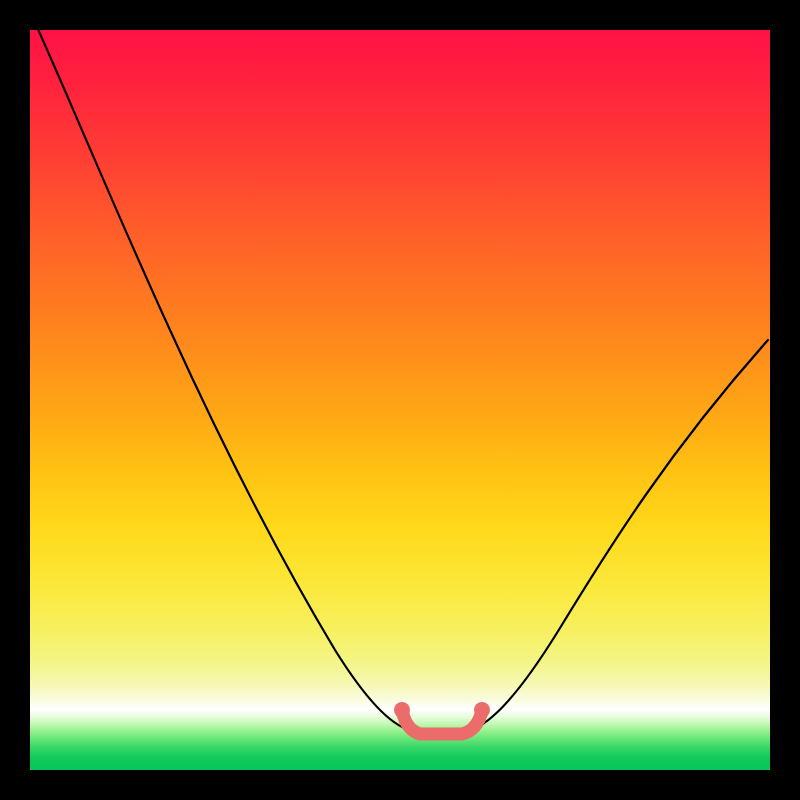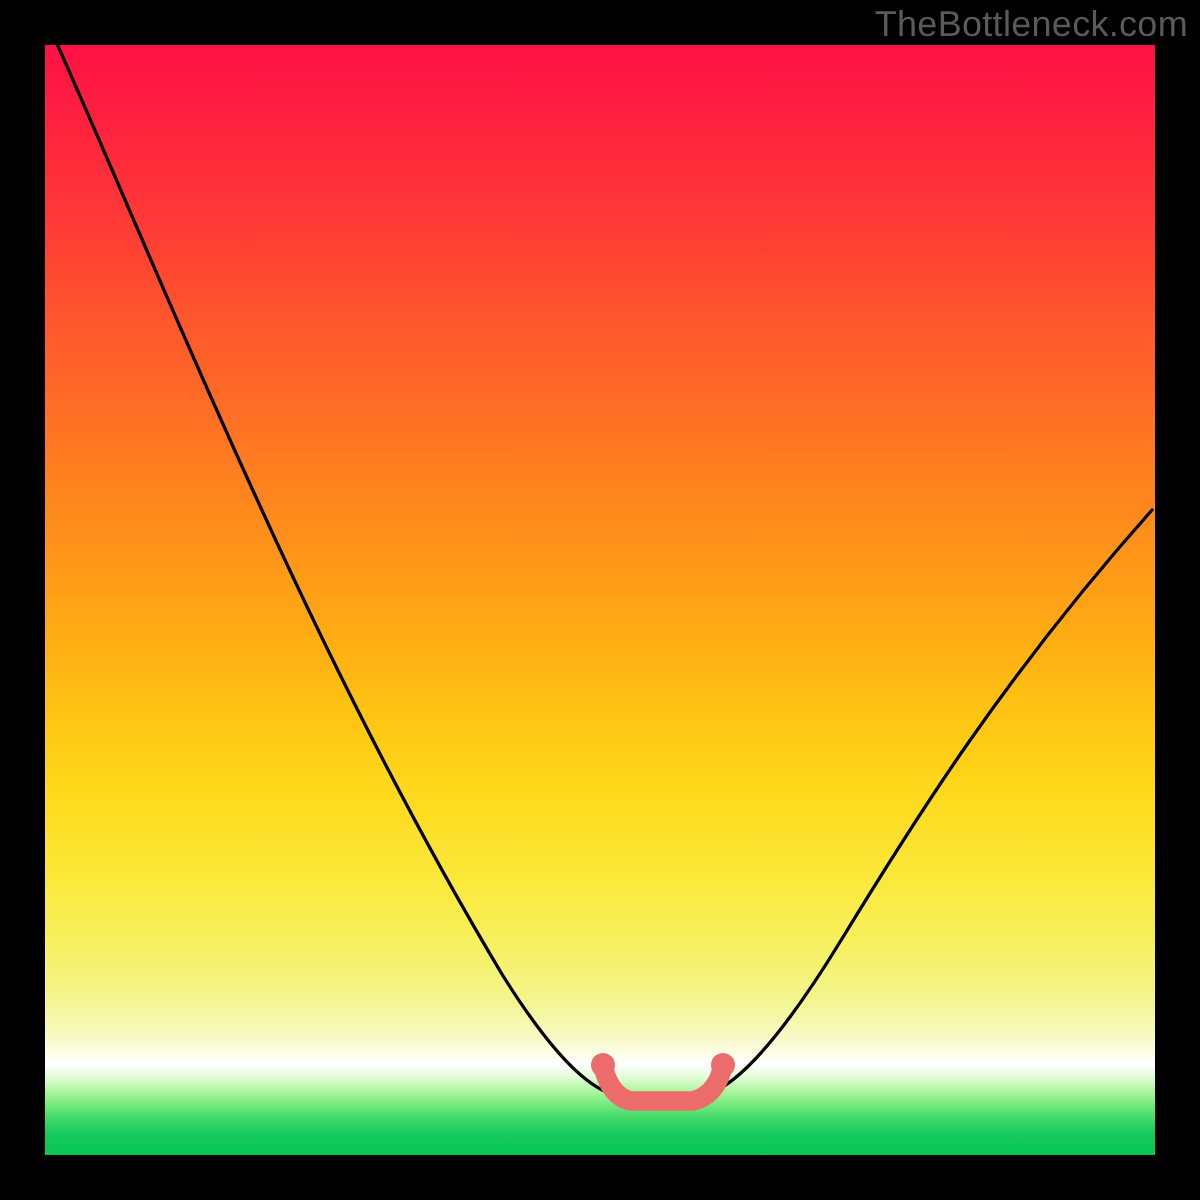--- a/index.html
+++ b/index.html
@@ -70,21 +70,20 @@
     width: 740px;
     height: 740px;
     display: block;
   }
 </style>
 </head>
 <body>
 
 <div class="frame">
 
-  <div class="watermark">TheBottleneck.com</div>
 
   <div class="plot-area">
     <div class="gradient"></div>
 
     <svg class="curve" viewBox="0 0 740 740" preserveAspectRatio="none">
 
       <path d="M 3 -12
                C 40 70, 85 180, 140 300
                C 190 410, 245 520, 305 620
                C 335 668, 360 695, 380 700

